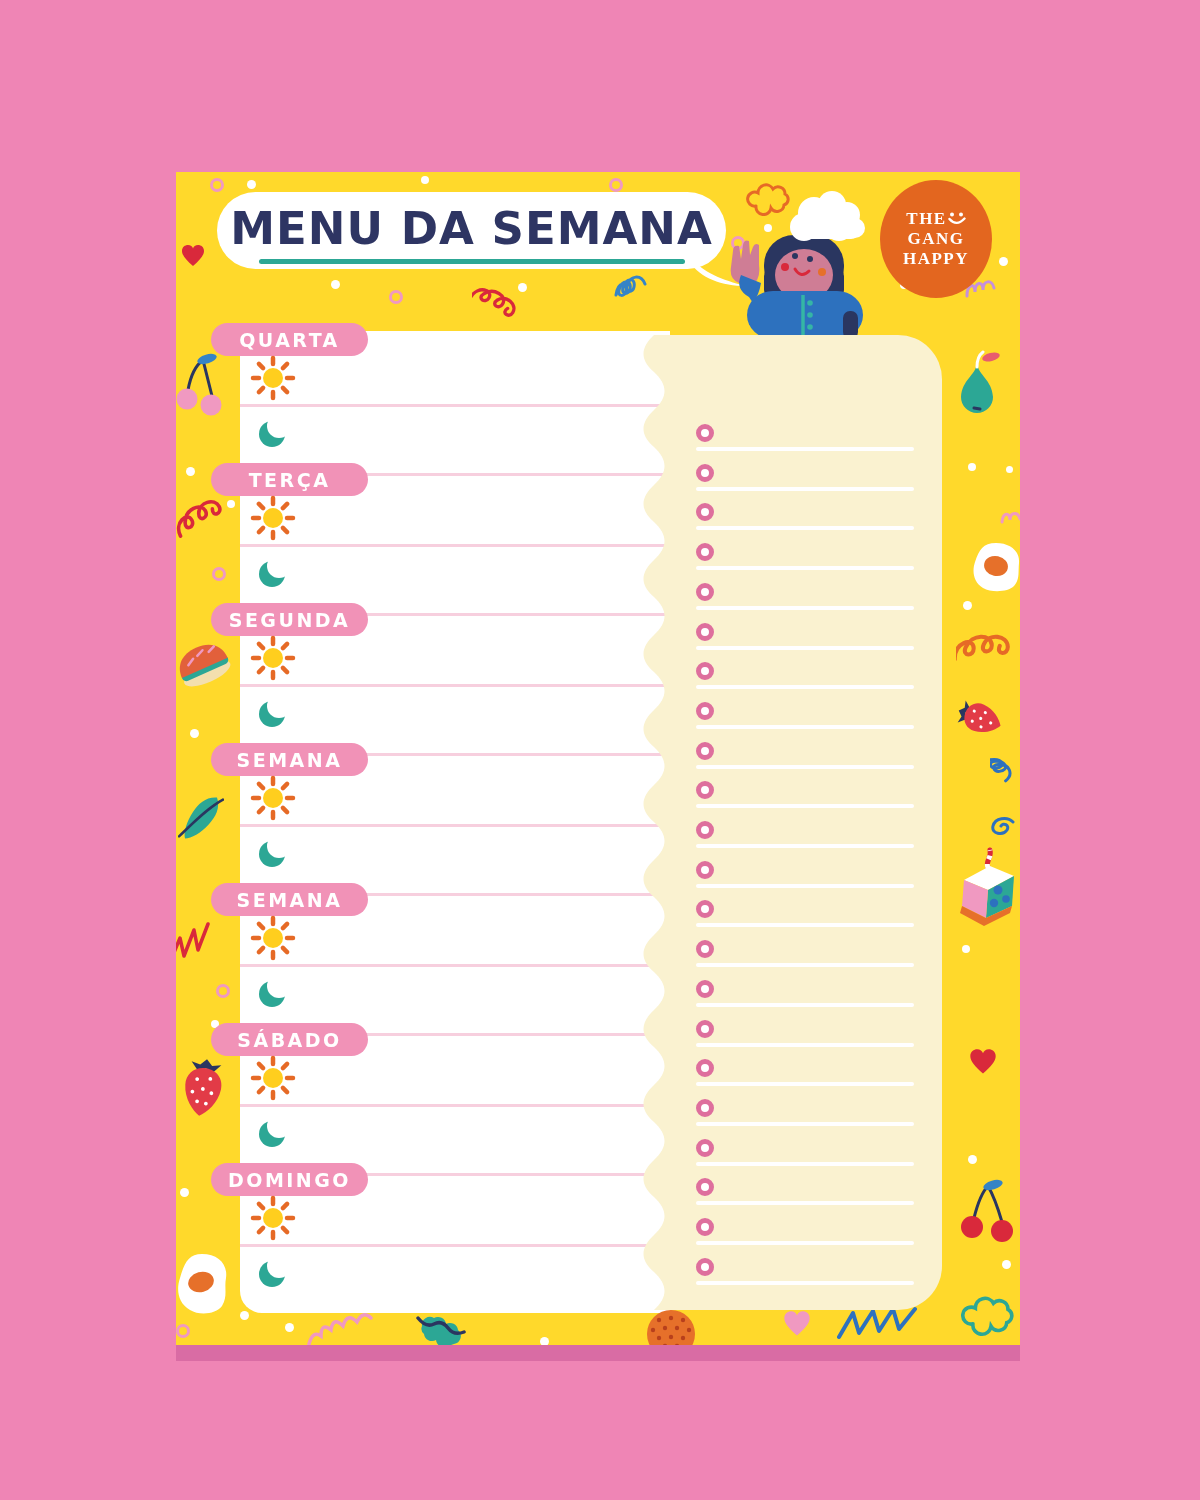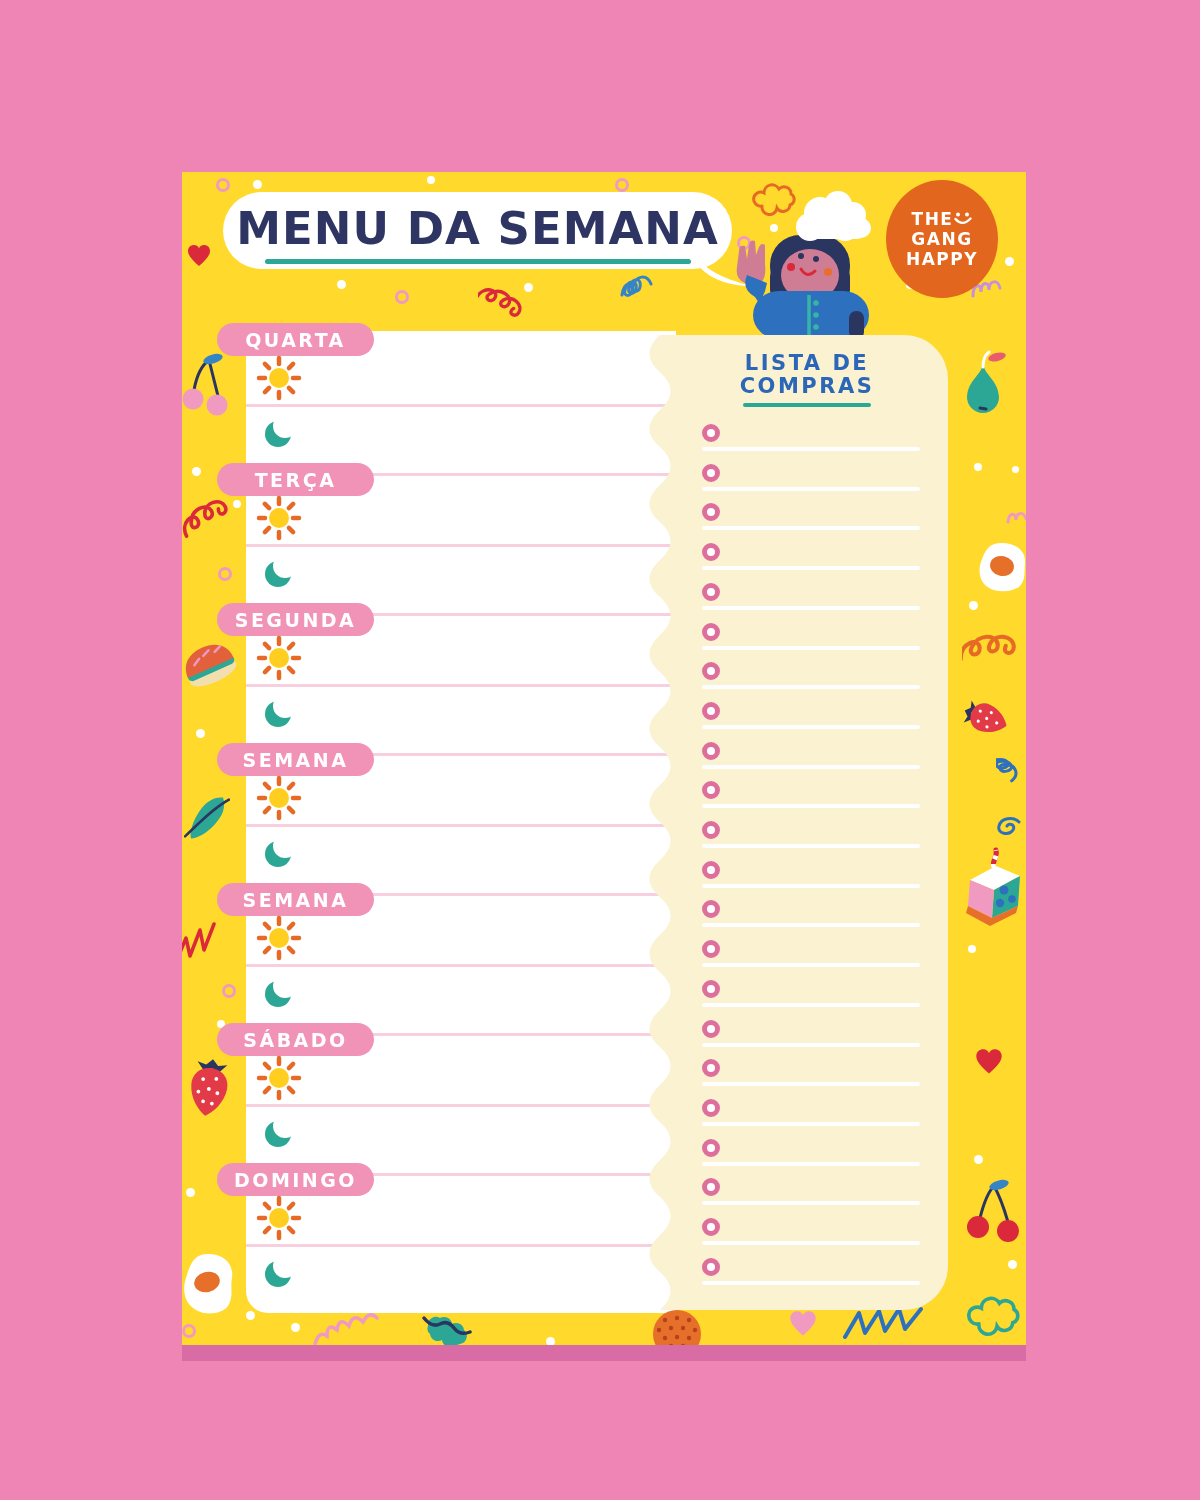--- a/index.html
+++ b/index.html
@@ -1,34 +1,34 @@
 <!DOCTYPE html>
 <html><head>
 <meta charset="utf-8">
 <style>
   html,body{margin:0;padding:0;background:#EF85B5;}
   #page{position:relative;width:1200px;height:1500px;background:#EF85B5;overflow:hidden;
         font-family:"DejaVu Sans",sans-serif;margin:0 auto;}
-  .card{position:absolute;left:182px;top:172px;width:844px;height:1173px;background:#FFD92B;
+  .card{position:absolute;left:176px;top:172px;width:844px;height:1173px;background:#FFD92B;
         overflow:hidden;box-shadow:0 16px 0 0 #D96CA4;}
   .white-area{position:absolute;left:64px;top:159px;width:430px;height:982px;background:#FFFFFF;
         border-radius:22px 0 0 22px;}
   .cream-panel{position:absolute;left:494px;top:163px;width:272px;height:975px;background:#FAF2D0;
         border-radius:0 44px 44px 0;z-index:4;}
   .wave{position:absolute;left:454px;top:163px;z-index:4;}
   .bubble{position:absolute;left:41px;top:20px;width:509px;height:77px;background:#FFFFFF;
         border-radius:40px;z-index:2;display:flex;flex-direction:column;align-items:center;
         justify-content:center;padding-top:4px;box-sizing:border-box;}
   .title{color:#2E3563;font-size:45px;font-weight:bold;letter-spacing:1px;white-space:nowrap;}
   .title-underline{width:426px;height:5px;background:#2CA795;border-radius:3px;margin-top:4px;}
   .bubble-tail{position:absolute;left:512px;top:86px;z-index:2;}
   .logo{position:absolute;left:704px;top:8px;width:112px;height:118px;background:#E3661F;
         border-radius:50%;z-index:2;display:flex;flex-direction:column;align-items:center;
         justify-content:center;color:#fff;font-weight:bold;font-size:17px;letter-spacing:1.5px;
-        line-height:20px;text-align:center;}
+        line-height:20px;text-align:center;font-family:Liberation Serif, serif;}
   .logo-line1{display:flex;align-items:flex-start;gap:1px;}
   .chef{position:absolute;left:543px;top:11px;z-index:3;}
   .day-pill{position:absolute;left:35px;width:157px;height:33px;background:#F192B7;border-radius:17px;
         z-index:2;display:flex;align-items:center;justify-content:center;color:#fff;
         font-weight:bold;font-size:19px;letter-spacing:2.5px;}
   .pill-line{position:absolute;left:190px;width:304px;height:2.5px;background:#F7CFDE;z-index:1;}
   .sun-line{position:absolute;left:64px;width:430px;height:2.5px;background:#F7CFDE;z-index:1;}
   .doodle{position:absolute;}
   .icon{position:absolute;z-index:2;}
   .dot{position:absolute;background:#fff;border-radius:50%;z-index:1;}
@@ -454,25 +454,20 @@
             <circle cx="13" cy="18" r="13" fill="#2CA795"></circle>
             <circle cx="20" cy="10" r="12" fill="#FFFFFF"></circle>
           </svg>
         </div>
       </div>
 
     <svg class="wave" width="40" height="975" viewBox="0 0 40 975">
         <path d="M40,0 L24,0 C10,13 10,25 24,37 C38,50 38,62 24,75 C10,88 10,100 24,112 C38,125 38,137 24,150 C10,163 10,175 24,187 C38,200 38,212 24,225 C10,238 10,250 24,262 C38,275 38,287 24,300 C10,313 10,325 24,337 C38,350 38,362 24,375 C10,388 10,400 24,412 C38,425 38,437 24,450 C10,463 10,475 24,487 C38,500 38,512 24,525 C10,538 10,550 24,562 C38,575 38,587 24,600 C10,613 10,625 24,637 C38,650 38,662 24,675 C10,688 10,700 24,712 C38,725 38,737 24,750 C10,763 10,775 24,787 C38,800 38,812 24,825 C10,838 10,850 24,862 C38,875 38,887 24,900 C10,913 10,925 24,937 C38,950 38,962 24,975 L40,975 Z" fill="#FAF2D0"></path>
       </svg>
     <div class="cream-panel"></div>
-    <div class="shop-title">
-      <div>LISTA DE</div>
-      <div>COMPRAS</div>
-      <div class="shop-underline"></div>
-    </div>
     <div>
         <div class="shop-bullet" style="left:520px;top:252px"></div>
         <div class="shop-line" style="left:520px;top:275px"></div>
         <div class="shop-bullet" style="left:520px;top:291.7px"></div>
         <div class="shop-line" style="left:520px;top:314.7px"></div>
         <div class="shop-bullet" style="left:520px;top:331.4px"></div>
         <div class="shop-line" style="left:520px;top:354.4px"></div>
         <div class="shop-bullet" style="left:520px;top:371.1px"></div>
         <div class="shop-line" style="left:520px;top:394.1px"></div>
         <div class="shop-bullet" style="left:520px;top:410.8px"></div>

